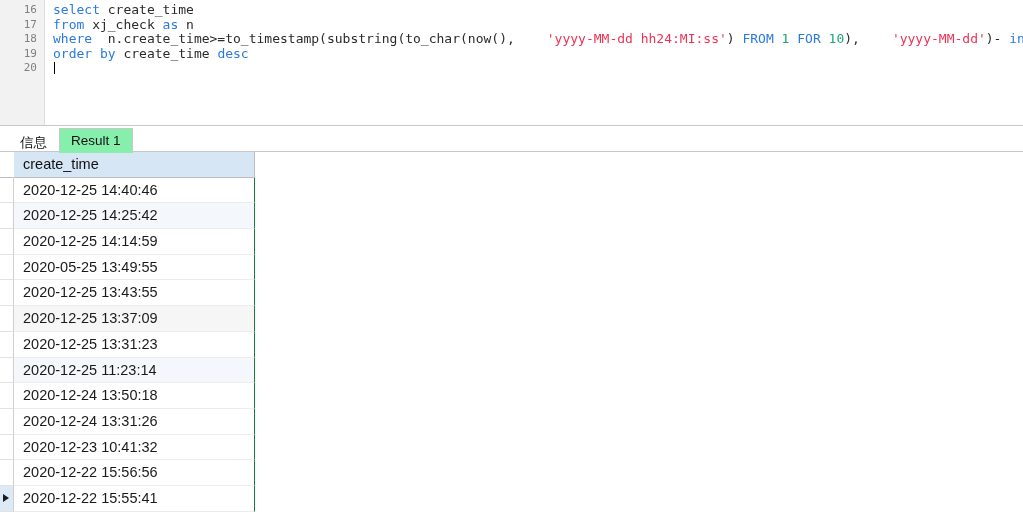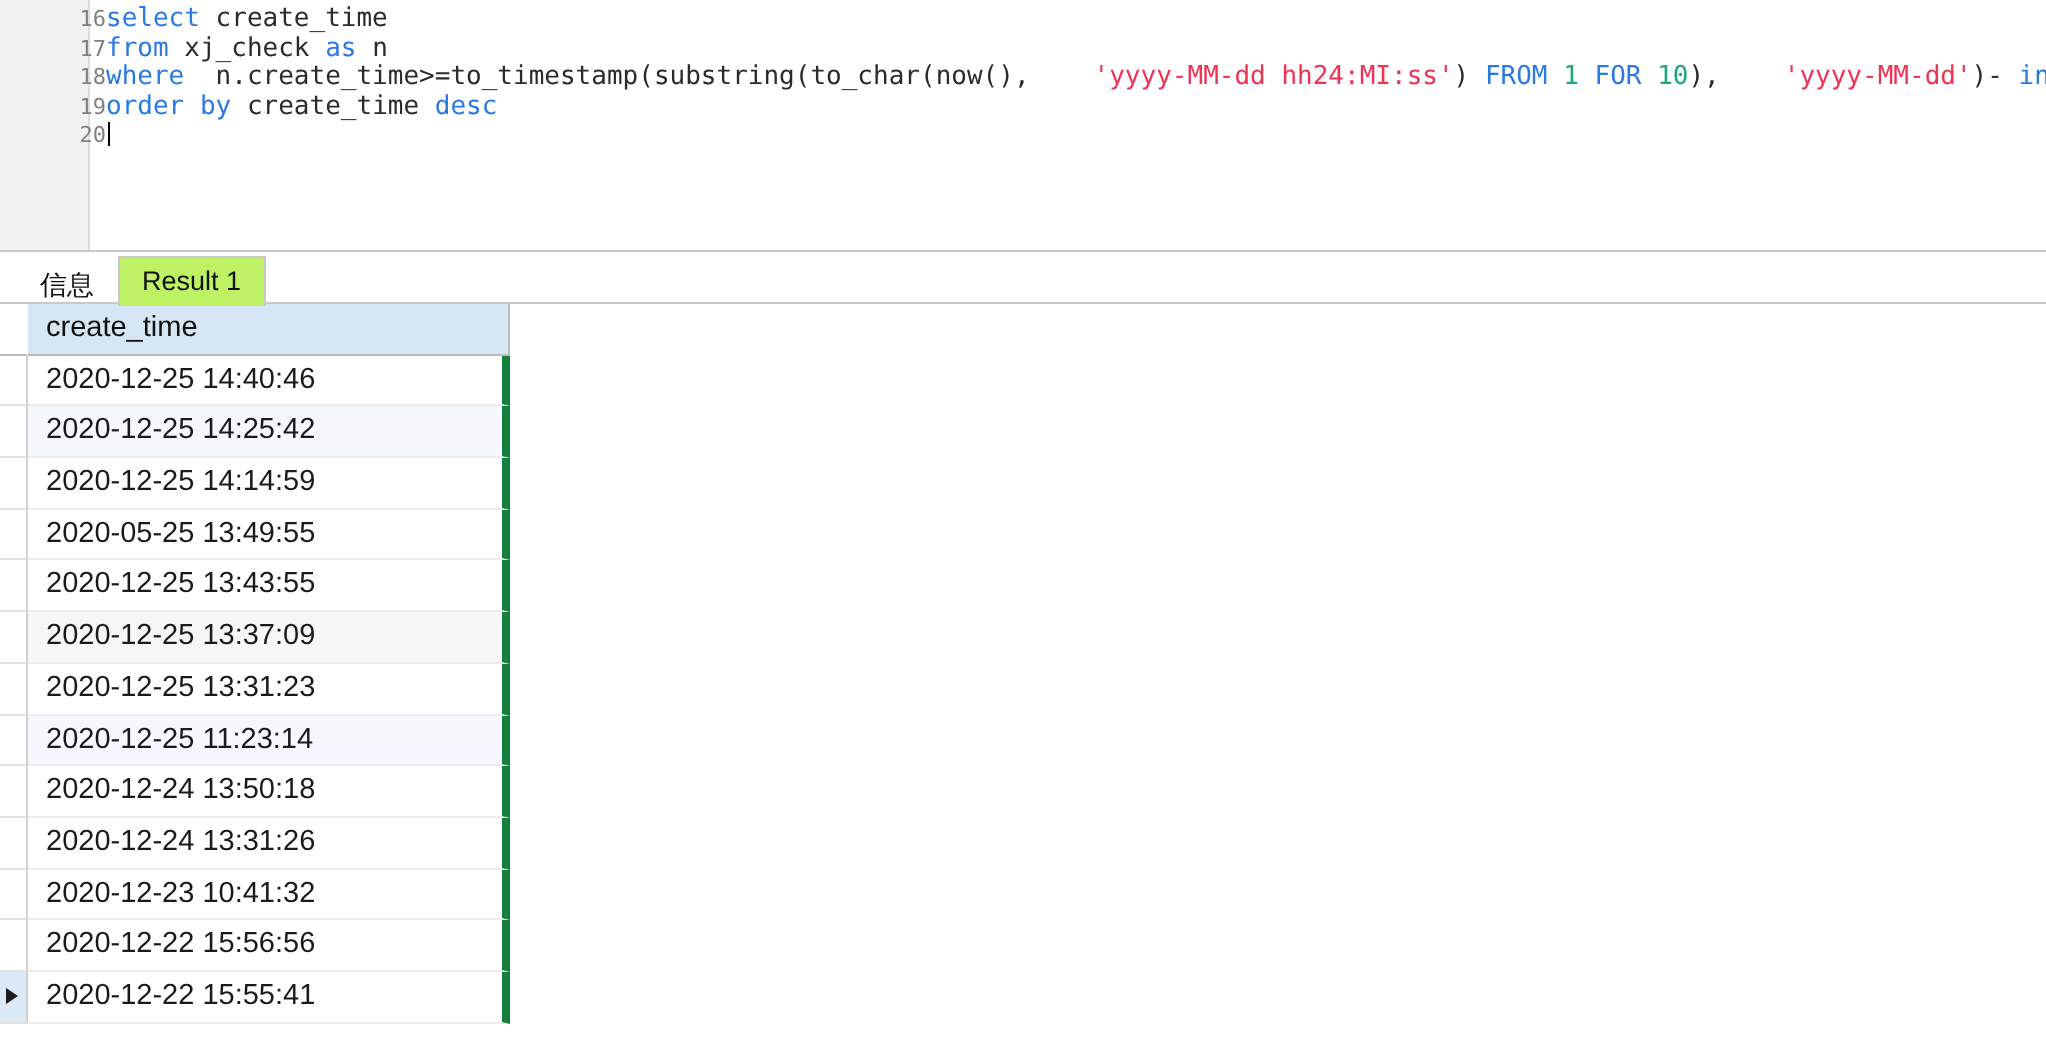--- a/index.html
+++ b/index.html
@@ -105,21 +105,21 @@
     font-size: 13.5px;
     color: #111111;
     box-sizing: border-box;
     background: transparent;
     border: 1px solid transparent;
     border-bottom: none;
     position: relative;
     top: 1px;
   }
   .tab.active {
-    background: #bef264;
+    background: #86efac;
     border-color: #c8c8c8;
     height: 25px;
     line-height: 24px;
     z-index: 3;
   }
 
   
   #grid-wrap {
     position: relative;
     height: 367px;
@@ -161,21 +161,21 @@
   .cell {
     width: 241px;
     flex: 0 0 241px;
     box-sizing: border-box;
     padding-left: 9px;
     font-size: 14.5px;
     color: #1a1a1a;
     line-height: 25.7px;
     white-space: nowrap;
     overflow: hidden;
-    border-right: 4px solid #15803d;
+    border-right: 1px solid #15803d;
     border-bottom: 1px solid #ececec;
   }
   .cell.hdr {
     background: #d7e6f4;
     border-bottom: 1px solid #b9bcc0;
     border-right: 1px solid #b9bcc0;
     color: #111111;
   }
   .cell.odd  { background: #ffffff; }
   .cell.even { background: #f4f8fc; }
@@ -184,21 +184,21 @@
     flex: 1 1 auto;
     background: #ffffff;
   }
 </style>
 </head>
 <body>
 
 <div id="editor-pane">
   <div id="editor-gutter"></div>
   <div id="editor-gutter-strip"></div>
-  <div id="gutter-nums" style="position:absolute;left:16px;top:3px;width:44px;">
+  <div id="gutter-nums" style="position:absolute;left:0;top:3px;width:44px;">
       <div class="gutter-num">16</div>
       <div class="gutter-num">17</div>
       <div class="gutter-num">18</div>
       <div class="gutter-num">19</div>
       <div class="gutter-num">20</div>
     </div>
   <div id="code-area" style="padding-top:3px;">
       <div class="code-line"><span class="kw">select</span><span class="plain"> create_time</span></div>
       <div class="code-line"><span class="kw">from</span><span class="plain"> xj_check </span><span class="kw">as</span><span class="plain"> n</span></div>
       <div class="code-line"><span class="kw">where</span><span class="plain">  n.create_time&gt;=to_timestamp(substring(to_char(now(),</span><span class="str">'yyyy-MM-dd hh24:MI:ss'</span><span class="plain">) </span><span class="kw">FROM</span><span class="plain"> </span><span class="num">1</span><span class="plain"> </span><span class="kw">FOR</span><span class="plain"> </span><span class="num">10</span><span class="plain">),</span><span class="str">'yyyy-MM-dd'</span><span class="plain">)- </span><span class="kw">interval</span><span class="plain"> </span><span class="str">'5 month'</span></div>

